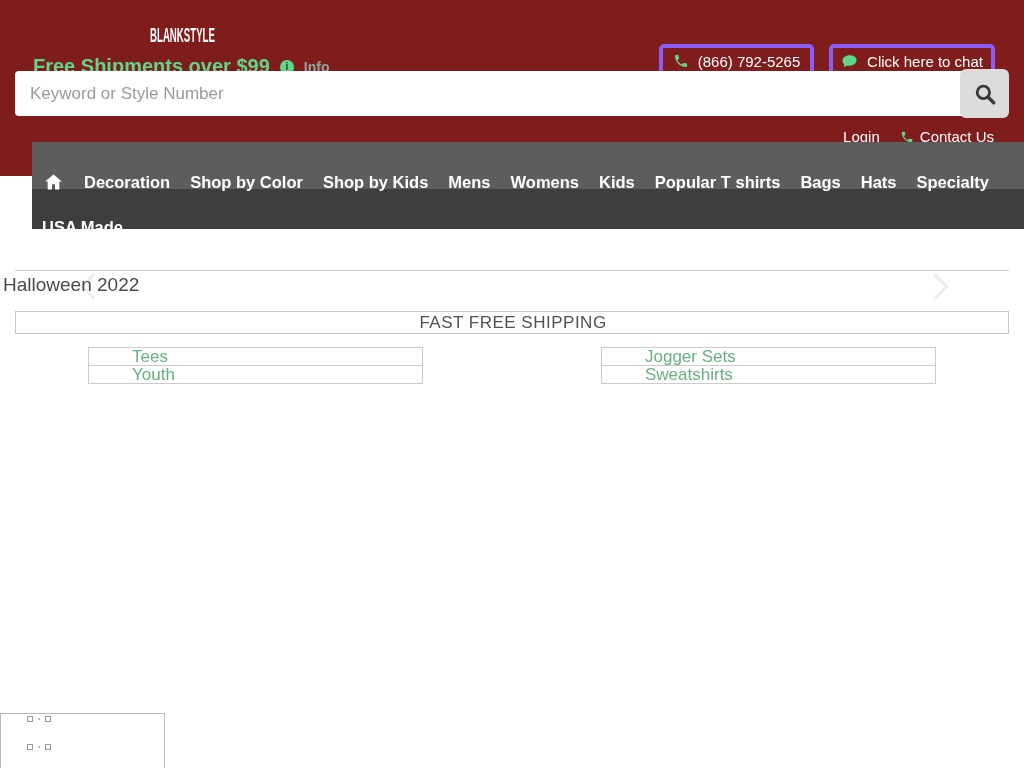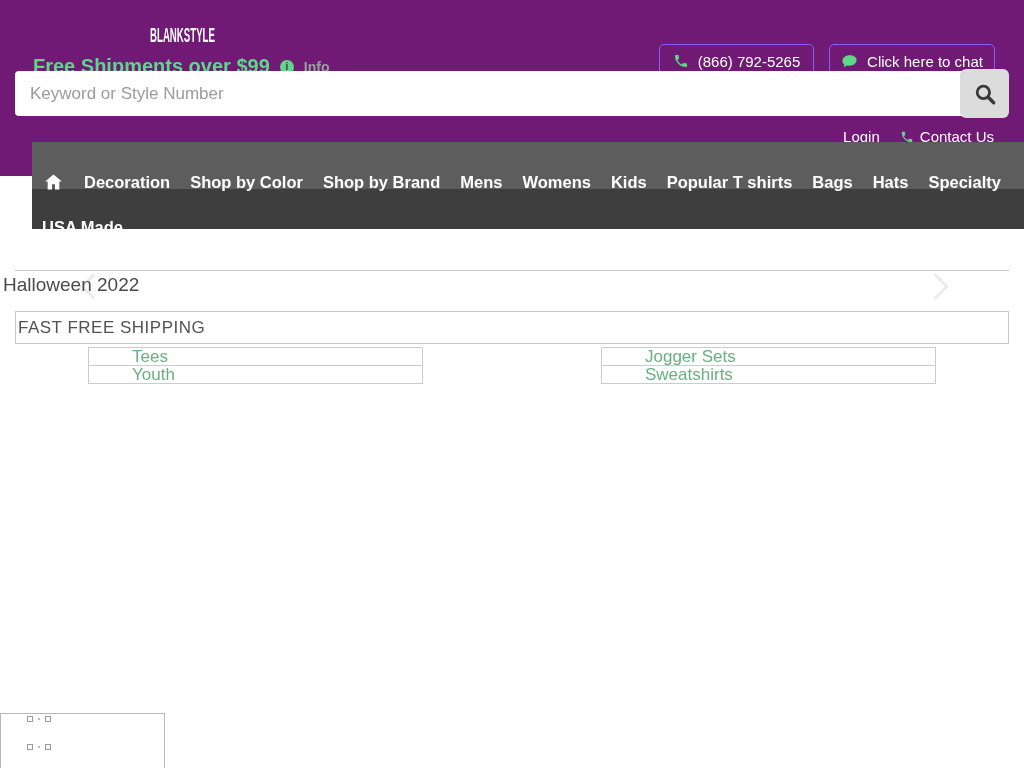--- a/index.html
+++ b/index.html
@@ -2,34 +2,34 @@
 <html><head>
 <meta charset="utf-8">
 <style>
   * { margin:0; padding:0; box-sizing:border-box; }
   html,body { width:1024px; height:768px; overflow:hidden; background:#fff;
               font-family:"Liberation Sans", sans-serif; }
   .stage { position:relative; width:1024px; height:768px; }
 
   
   .header { position:absolute; left:0; top:0; width:1024px; height:176px;
-            background:#701a75; z-index:1; }
+            background:#7f1d1d; z-index:1; }
   .logo { position:absolute; left:150px; top:23px; color:#fff; font-weight:bold;
           font-size:21px; letter-spacing:0px; transform:scaleX(.46);
           transform-origin:left center; white-space:nowrap; cursor:pointer; }
   .freeship { position:absolute; left:33px; top:55px; display:flex;
               align-items:center; gap:10px; white-space:nowrap; }
   .freeship .txt { color:#5fd78a; font-size:20px; font-weight:600; }
   .info-ic { display:inline-flex; width:14px; height:14px; border-radius:50%;
              background:#5fd78a; color:#3a3a3a; font-size:10px; font-weight:bold;
              align-items:center; justify-content:center; cursor:pointer; }
   .info-lbl { color:#94a399; font-size:14px; font-weight:600; cursor:pointer; }
 
   .hbtn { position:absolute; top:44px; height:34px; display:flex; align-items:center;
-          justify-content:center; gap:9px; border:1px solid #8b5cf6; border-radius:5px;
+          justify-content:center; gap:9px; border:4px solid #8b5cf6; border-radius:5px;
           color:#fff; font-size:15px; cursor:pointer; text-decoration:none;
           background:transparent; white-space:nowrap; }
   .phone-btn { left:659px; width:155px; }
   .chat-btn  { left:829px; width:166px; }
   .hbtn svg { flex:0 0 auto; }
 
   .searchbar { position:absolute; left:15px; top:69px; width:994px; height:49px;
                display:flex; align-items:center; z-index:6; }
   .searchbar input { flex:1 1 auto; height:45px; border:none; outline:none;
                      border-radius:4px 0 0 4px; background:#fff; padding:0 15px;
@@ -60,22 +60,22 @@
   
   .rule { position:absolute; left:15px; top:270px; width:994px; height:0;
           border-top:1px solid #cccccc; }
   .chev { position:absolute; width:19px; height:19px; }
   .chev-left { left:84px; top:277px; border-left:3px solid #ececec;
                border-bottom:3px solid #ececec; transform:rotate(45deg); cursor:pointer; }
   .chev-right { left:926px; top:277px; border-right:3px solid #ececec;
                 border-top:3px solid #ececec; transform:rotate(45deg); cursor:pointer; }
   .page-title { position:absolute; left:3px; top:274px; font-size:19px;
                 color:#4b4b4b; }
-  .banner-box { position:absolute; left:15px; top:311px; width:994px; height:33px;
-                border:1px solid #c9c9c9; display:flex; align-items:center; }
+  .banner-box { position:absolute; left:15px; top:311px; width:994px; height:23px;
+                border:1px solid #c9c9c9; display:flex; align-items:center;justify-content:center; }
   .banner-box span { font-size:17px; color:#525252; letter-spacing:.5px;
                      padding-left:2px; line-height:20px; }
   .linkcol { position:absolute; top:347px; width:335px; }
   .col1 { left:88px; } .col2 { left:601px; }
   .linkrow { height:19px; border:1px solid #cccccc; display:flex; align-items:center; }
   .linkrow + .linkrow { margin-top:-1px; }
   .linkrow a { color:#69b082; font-size:17px; line-height:17px; text-decoration:none;
                padding-left:3px; cursor:pointer; white-space:nowrap;margin-left:40px; }
 
   
@@ -138,21 +138,21 @@
   <div class="nav">
     <div class="nav-band"></div>
     <div class="nav-row1">
       <span class="home-ic">
         <svg width="21" height="20" viewBox="0 0 24 24" fill="#fff">
             <path d="M12 3l10 8.5h-3V21h-5.2v-6.2H10.2V21H5v-9.5H2z"></path>
           </svg>
       </span>
       <a>Decoration</a>
       <a>Shop by Color</a>
-      <a>Shop by Brand</a>
+      <a>Shop by Kids</a>
       <a>Mens</a>
       <a>Womens</a>
       <a>Kids</a>
       <a>Popular T shirts</a>
       <a>Bags</a>
       <a>Hats</a>
       <a>Specialty</a>
     </div>
     <div class="nav-row2">
       <a>USA Made</a>

